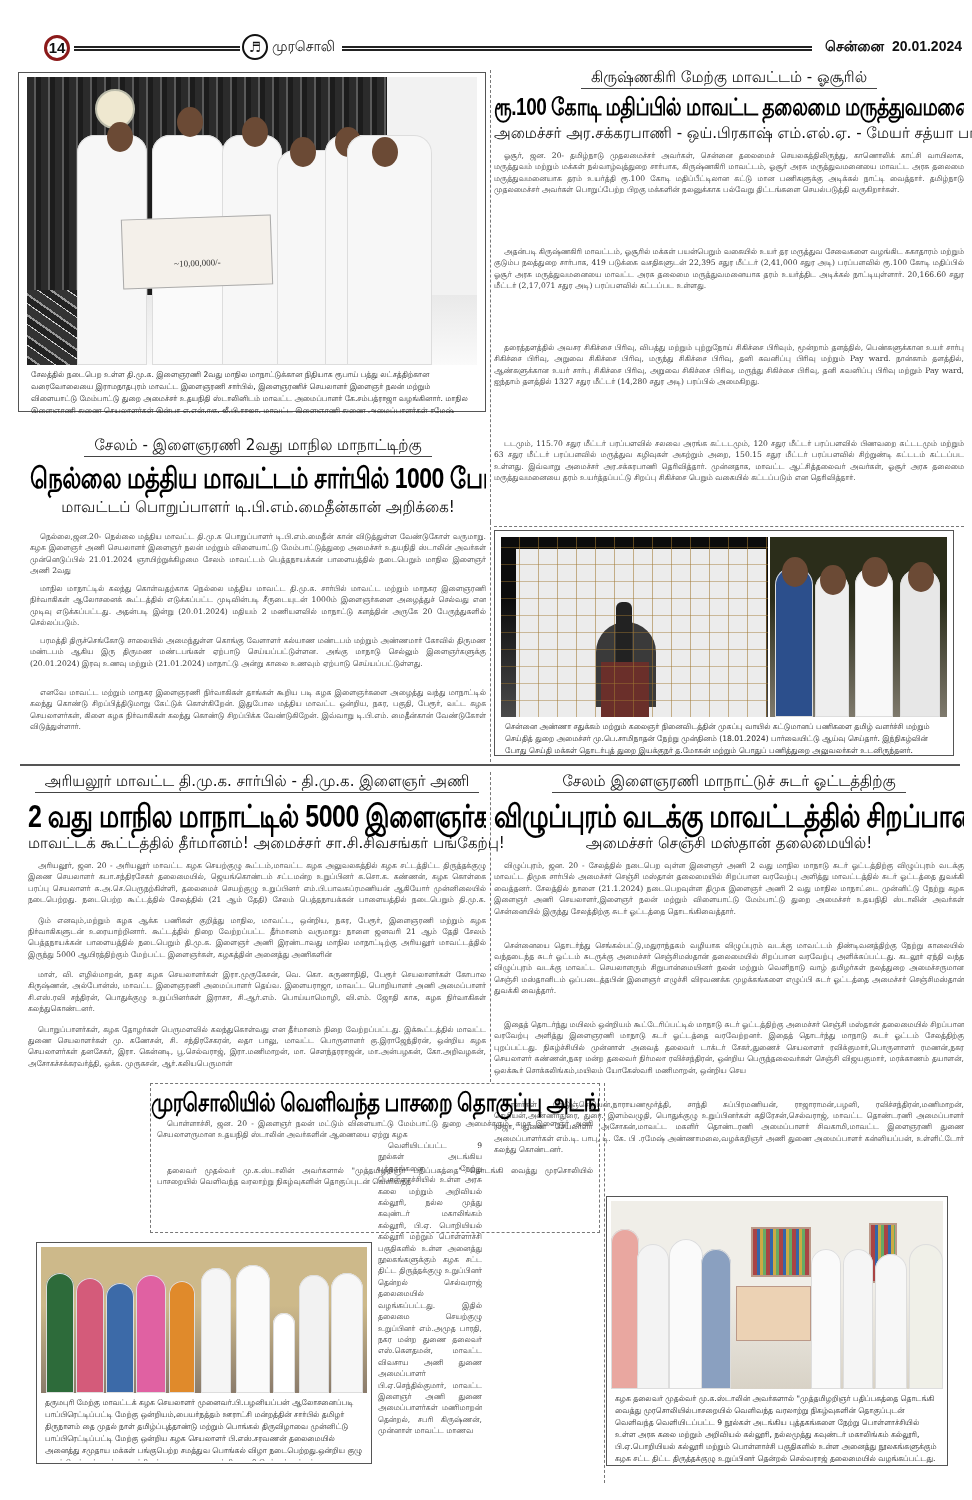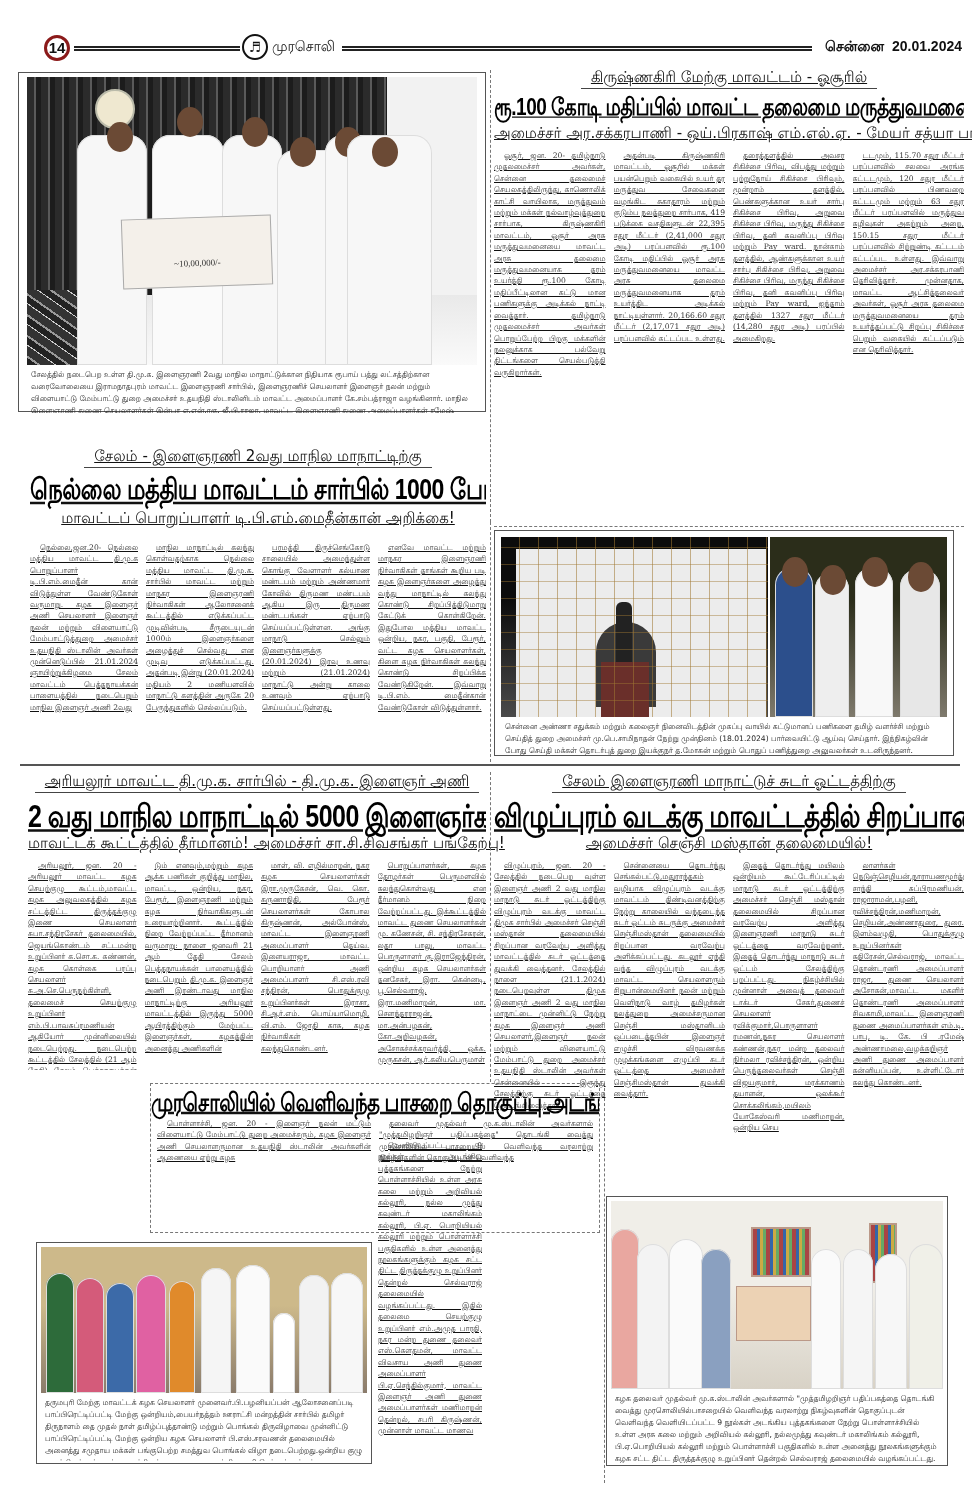--- a/index.html
+++ b/index.html
@@ -7,31 +7,31 @@
   body { font-family: "DejaVu Sans", "Liberation Sans", sans-serif; color: #111; position: relative; }
 
   .masthead { position: absolute; left: 8px; top: 0; width: 972px; height: 60px; }
   .page-num { position: absolute; left: 36px; top: 35px; width: 26px; height: 26px; border: 3px solid #8b1a1a; border-radius: 50%; background:#fff;
     font: bold 15px "Liberation Sans", sans-serif; text-align: center; line-height: 20px; color: #111; }
   .rule { position: absolute; height: 5px; border-top: 2px solid #222; border-bottom: 2px solid #222; top: 46px; }
   .logo { position: absolute; left: 234px; top: 34px; width: 26px; height: 26px; border: 2px solid #111; border-radius: 50%; font-size: 14px; text-align:center; line-height: 22px; }
   .paper-name { position: absolute; left: 264px; top: 38px; font: 14px "DejaVu Sans", sans-serif; }
   .dateline { position: absolute; right: 18px; top: 38px; font: bold 14px "Liberation Sans", sans-serif; }
 
-  .block { position: absolute; text-decoration: underline; }
+  .block { position: absolute; }
   .dashed-v { position: absolute; border-left: 1px dashed #777; }
   .dashed-h { position: absolute; border-top: 1px dashed #777; }
   .solid-h { position: absolute; border-top: 2px solid #555; }
 
   .kicker { text-align: center; font-size: 15px; color: #111; }
   .kicker span { border-bottom: 1.5px solid #444; padding: 0 10px 2px; }
   .headline { text-align: center; font-family: "Liberation Sans", sans-serif; font-weight: bold; color: #000; letter-spacing: -0.5px; transform: scaleY(1.25); transform-origin: top center; white-space: nowrap; overflow: hidden; }
   .subhead { text-align: center; font-size: 15px; color: #111; white-space: nowrap; }
 
-  .cols { display: flex; gap: 8px; }
+  .cols { display: flex; gap: 8px; flex-direction: column; }
   .col { flex: 1; font-family: "DejaVu Serif", serif; font-size: 7.6px; line-height: 11.4px; color: #333; text-align: justify; overflow: hidden; }
   .col p { text-indent: 10px; }
 
   .photo-frame { position: absolute; border: 1.5px solid #555; background: #fff; padding: 8px; }
   .photo { position: relative; overflow: hidden; }
   .caption { font-size: 7.6px; line-height: 12px; color: #222; margin-top: 4px; padding: 0 4px; }
 
   
   .wall-stripes { position:absolute; inset:0; background: repeating-linear-gradient(90deg,#2b2b2b 0 7px,#5a5a5a 7px 9px,#1c1c1c 9px 14px); }
   .wall-right { position:absolute; right:0; top:0; width:90px; height:100%; background:#f2f2f2; }
@@ -110,21 +110,21 @@
       </div>
     <div class="col">
         <p>தரைத்தளத்தில் அவசர சிகிச்சை பிரிவு, விபத்து மற்றும் புற்றுநோய் சிகிச்சை பிரிவும், மூன்றாம் தளத்தில், பெண்களுக்கான உயர் சார்பு சிகிச்சை பிரிவு, அறுவை சிகிச்சை பிரிவு, மருந்து சிகிச்சை பிரிவு, தனி கவனிப்பு பிரிவு மற்றும் Pay ward. நான்காம் தளத்தில், ஆண்களுக்கான உயர் சார்பு சிகிச்சை பிரிவு, அறுவை சிகிச்சை பிரிவு, மருந்து சிகிச்சை பிரிவு, தனி கவனிப்பு பிரிவு மற்றும் Pay ward, ஐந்தாம் தளத்தில் 1327 சதுர மீட்டர் (14,280 சதுர அடி) பரப்பில் அமைகிறது.</p>
       </div>
     <div class="col">
         <p>டடமும், 115.70 சதுர மீட்டர் பரப்பளவில் சலவை அரங்க கட்டடமும், 120 சதுர மீட்டர் பரப்பளவில் பிணவறை கட்டடமும் மற்றும் 63 சதுர மீட்டர் பரப்பளவில் மருத்துவ கழிவுகள் அகற்றும் அறை, 150.15 சதுர மீட்டர் பரப்பளவில் சிற்றுண்டி கட்டடம் கட்டப்பட உள்ளது. இவ்வாறு அமைச்சர் அர.சக்கரபாணி தெரிவித்தார். முன்னதாக, மாவட்ட ஆட்சித்தலைவர் அவர்கள், ஓசூர் அரசு தலைமை மருத்துவமனையை தரம் உயர்த்தப்பட்டு சிறப்பு சிகிச்சை பெறும் வகையில் கட்டப்படும் என தெரிவித்தார்.</p>
       </div>
   </div>
 </div>
 
-<div class="block" style="left:30px; top:447px; width:456px;">
+<div class="block" style="left:30px; top:436px; width:456px;">
   <div class="kicker"><span>சேலம் - இளைஞரணி 2வது மாநில மாநாட்டிற்கு</span></div>
   <div class="headline" style="font-size:23px; margin-top:6px; height:32px;">நெல்லை மத்திய மாவட்டம் சார்பில் 1000 பேர் சீருடையுடன் பங்கேற்பு!</div>
   <div class="subhead" style="margin-top:4px; font-size:15px;">மாவட்டப் பொறுப்பாளர் டி.பி.எம்.மைதீன்கான் அறிக்கை!</div>
   <div class="cols" style="margin-top:13px; height:200px;">
     <div class="col">
         <p>நெல்லை,ஜன.20- நெல்லை மத்திய மாவட்ட தி.மு.க பொறுப்பாளர் டி.பி.எம்.மைதீன் கான் விடுத்துள்ள வேண்டுகோள் வருமாறு. கழக இளைஞர் அணி செயலாளர் இளைஞர் நலன் மற்றும் விளையாட்டு மேம்பாட்டுத்துறை அமைச்சர் உதயநிதி ஸ்டாலின் அவர்கள் முன்னெடுப்பில் 21.01.2024 ஞாயிற்றுக்கிழமை சேலம் மாவட்டம் பெத்தநாயக்கன் பாளையத்தில் நடைபெறும் மாநில இளைஞர் அணி 2வது</p>
       </div>
     <div class="col">
         <p>மாநில மாநாட்டில் கலந்து கொள்வதற்காக நெல்லை மத்திய மாவட்ட தி.மு.க. சார்பில் மாவட்ட மற்றும் மாநகர இளைஞரணி நிர்வாகிகள் ஆலோசனைக் கூட்டத்தில் எடுக்கப்பட்ட முடிவின்படி சீருடையுடன் 1000ம் இளைஞர்களை அழைத்துச் செல்வது என முடிவு எடுக்கப்பட்டது. அதன்படி இன்று (20.01.2024) மதியம் 2 மணியளவில் மாநாட்டு களத்தின் அருகே 20 பேருந்துகளில் செல்லப்படும்.</p>
       </div>

